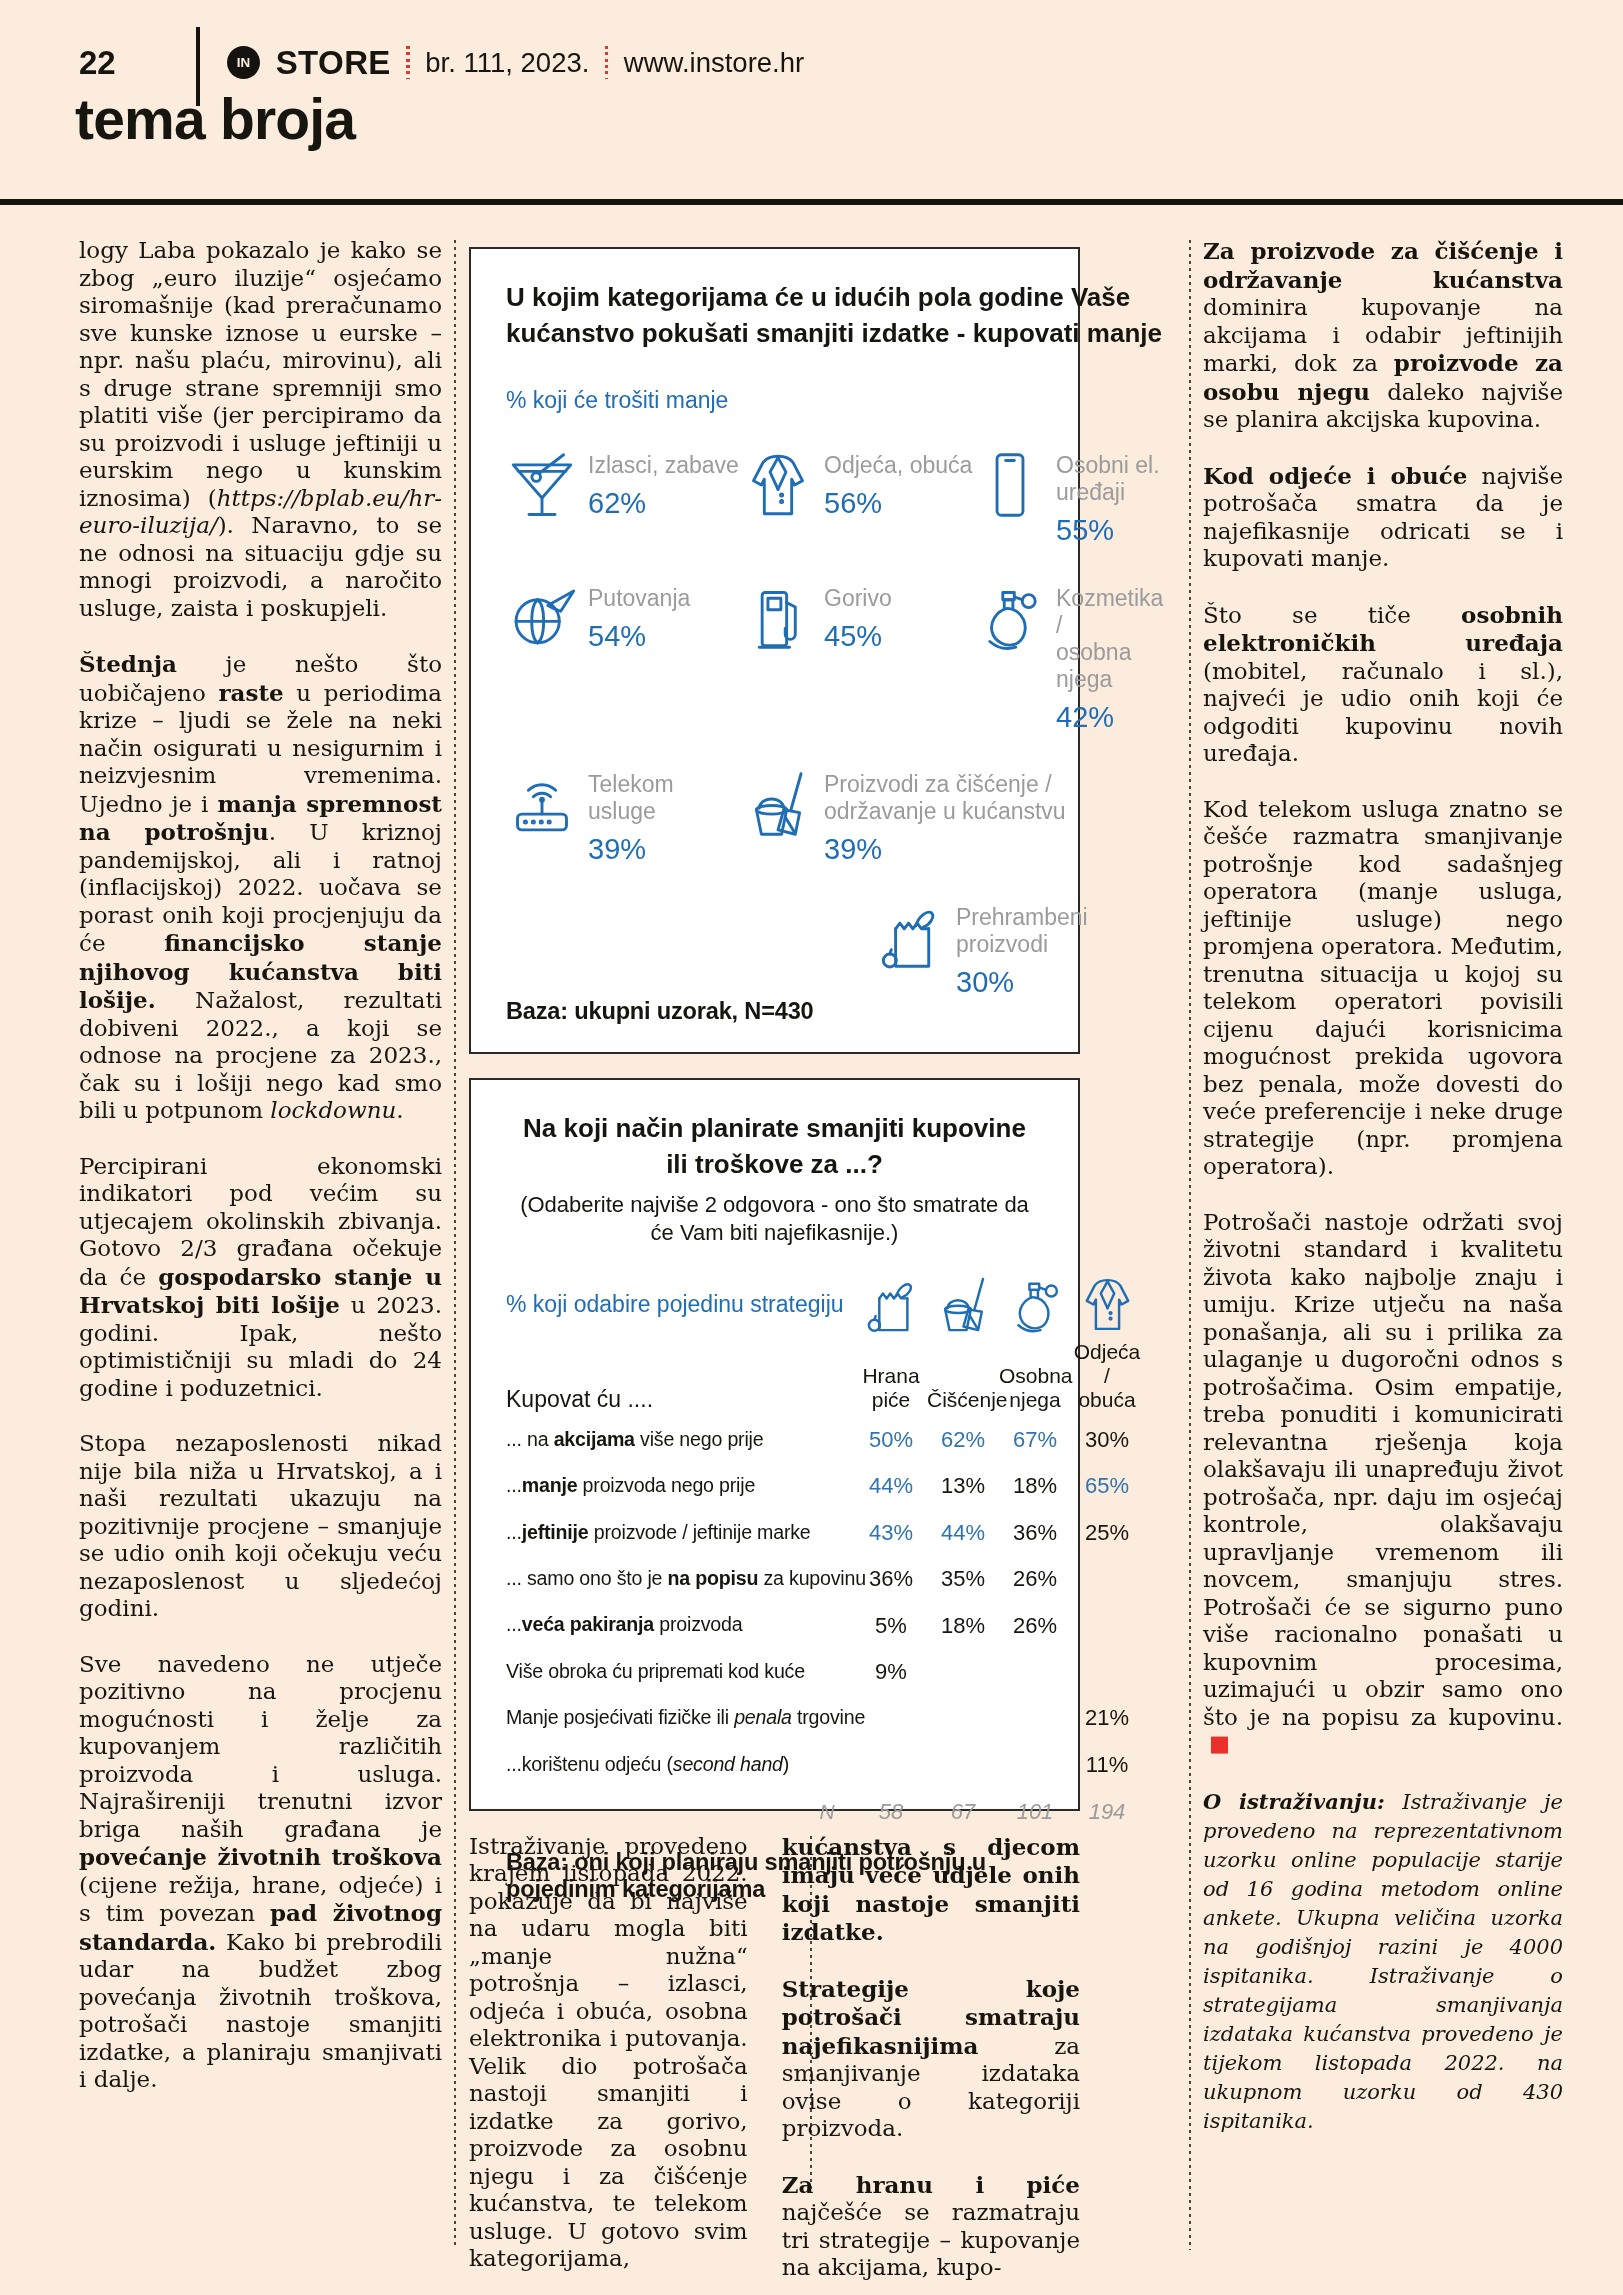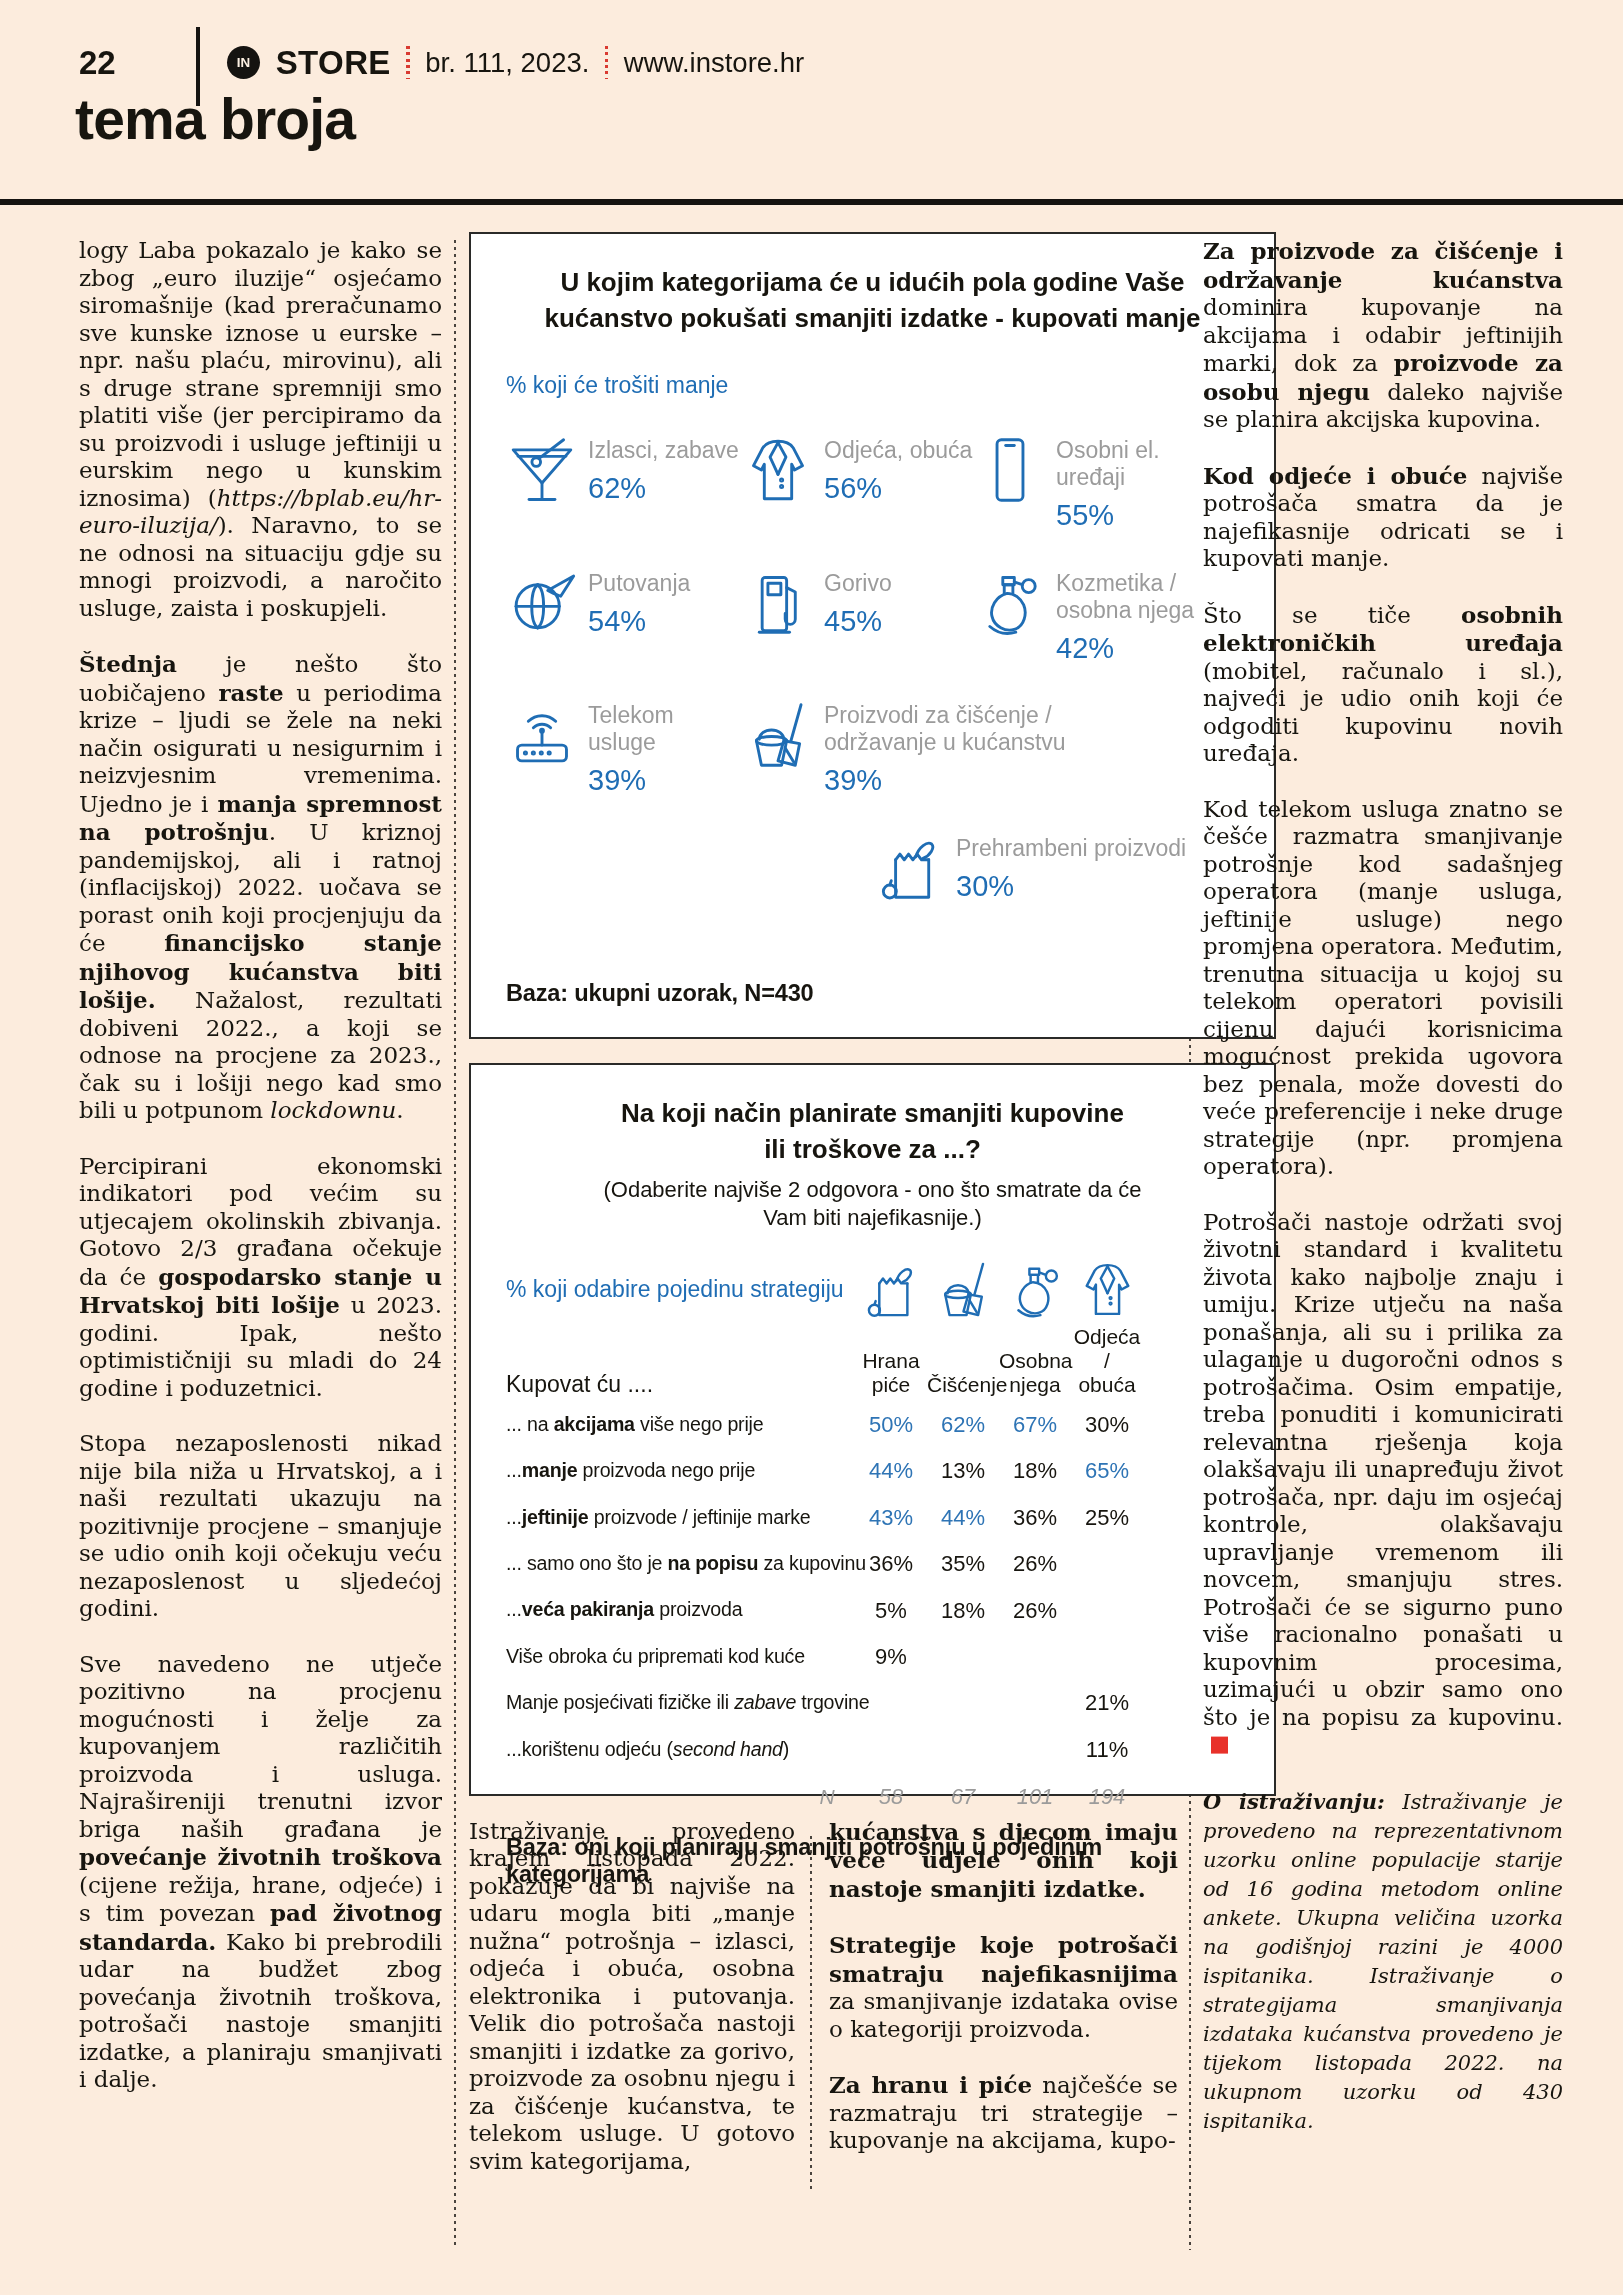--- a/index.html
+++ b/index.html
@@ -27,21 +27,21 @@
   #divider-left{left:454px;top:240px;height:2006px;}
   #divider-right{left:1189px;top:240px;height:2010px;}
   #divider-mid{left:810px;top:1836px;height:353px;}
 
   .para{margin:0 0 28px;text-align:justify;font-size:23px;line-height:27.5px;}
   .para:last-child{margin-bottom:0;}
   .para.about{font-style:italic;font-size:21px;line-height:29px;}
   .end-square{display:inline-block;width:17.3px;height:17.3px;background:#e8312a;margin-left:7.9px;transform:translateY(1.6px);}
 
   
-  .middle{position:absolute;left:469px;top:232px;width:807px;}
+  .middle{position:absolute;left:469px;top:247px;width:611px;}
   .infobox{box-sizing:border-box;background:#ffffff;border:2.4px solid #2a2a28;padding:30px 35px;}
   .box1{height:807px;display:flex;flex-direction:column;}
   .box2{height:733px;margin-top:23.6px;display:flex;flex-direction:column;}
   .box-title{font:700 26px/36px "Liberation Sans",sans-serif;text-align:center;white-space:nowrap;}
   .box-subtitle{font:400 22px/28px "Liberation Sans",sans-serif;text-align:center;max-width:542px;margin:9.4px auto 0;}
   .axis-label{font:400 23px/27px "Liberation Sans",sans-serif;color:#1f6db4;}
 
   .cats{display:grid;grid-template-columns:236px 232px auto;margin-top:35px;row-gap:35px;}
   .cat{display:flex;gap:10px;align-items:flex-start;}
   .cat svg{width:72px;height:72px;flex:none;}
@@ -356,21 +356,21 @@
       <div class="tgrid t-row" id="t-row-5">
         <div class="t-label"><span>Više obroka ću pripremati kod kuće</span></div>
         <div class="t-val">9%</div>
         <div class="t-val"></div>
         <div class="t-val"></div>
         <div class="t-val"></div>
       </div>
       <div class="sep"></div>
 
       <div class="tgrid t-row" id="t-row-6">
-        <div class="t-label"><span>Manje posjećivati fizičke ili </span><span style="font-style: italic;">zabave</span><span> trgovine</span></div>
+        <div class="t-label"><span>Manje posjećivati fizičke ili </span><span style="font-style: italic;">penala</span><span> trgovine</span></div>
         <div class="t-val"></div>
         <div class="t-val"></div>
         <div class="t-val"></div>
         <div class="t-val">21%</div>
       </div>
       <div class="sep"></div>
 
       <div class="tgrid t-row" id="t-row-7">
         <div class="t-label"><span>...korištenu odjeću (</span><span style="font-style: italic;">second hand</span><span>)</span></div>
         <div class="t-val"></div>

